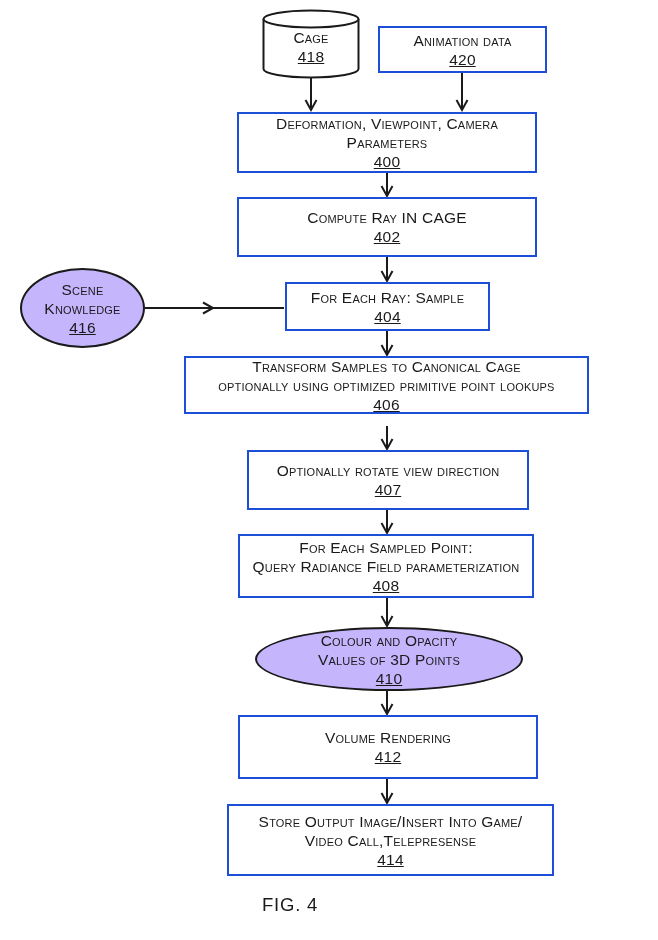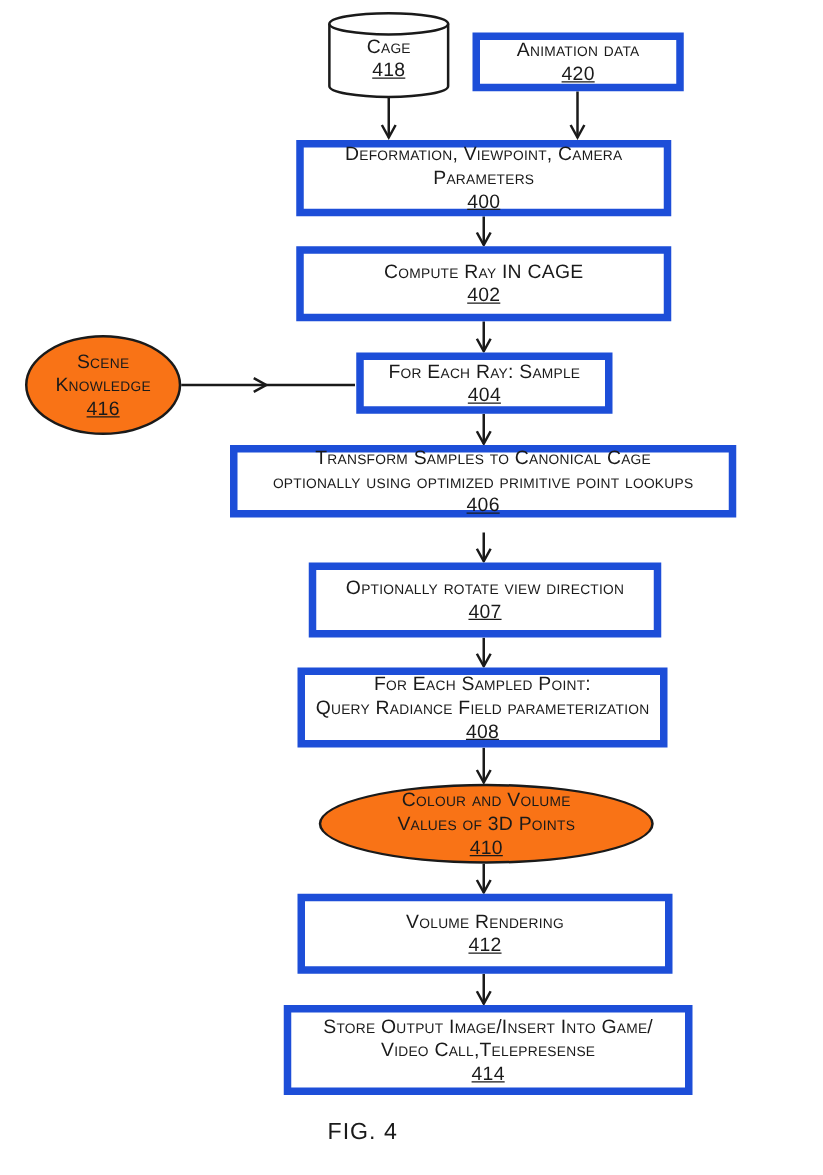--- a/index.html
+++ b/index.html
@@ -19,22 +19,22 @@
     flex-direction:column;
     align-items:center;
     justify-content:center;
     text-align:right;
     font-variant:small-caps;
     font-size:15.5px;
     line-height:19px;
     letter-spacing:0.2px;
     color:#1a1a1a;
   }
-  .rect{border:6px solid #1d4ed8;background:#ffffff;}
-  .ellipse{border:2px solid #1a1a1a;background:#f97316;border-radius:50%;}
+  .rect{border:2px solid #1d4ed8;background:#ffffff;}
+  .ellipse{border:2px solid #1a1a1a;background:#c4b5fd;border-radius:50%;}
   .plain{background:transparent;border:none;}
   .ln{display:block;white-space:nowrap;}
   .ref{text-decoration:underline;}
   #fig-caption{
     position:absolute;
     left:262px;top:894px;
     font-size:18.5px;
     letter-spacing:0.8px;
     font-variant:normal;
     text-align:right;
@@ -129,21 +129,21 @@
     <span class="ln ref">407</span>
   </div>
 
   <div class="node rect" style="left:238px;top:534px;width:296px;height:64px">
     <span class="ln">For Each Sampled Point:</span>
     <span class="ln">Query Radiance Field parameterization</span>
     <span class="ln ref">408</span>
   </div>
 
   <div class="node ellipse" style="left:255px;top:627px;width:268px;height:64px">
-    <span class="ln">Colour and Volume</span>
+    <span class="ln">Colour and Opacity</span>
     <span class="ln">Values of 3D Points</span>
     <span class="ln ref">410</span>
   </div>
 
   <div class="node rect" style="left:238px;top:715px;width:300px;height:64px">
     <span class="ln">Volume Rendering</span>
     <span class="ln ref">412</span>
   </div>
 
   <div class="node rect" style="left:227px;top:804px;width:327px;height:72px">

